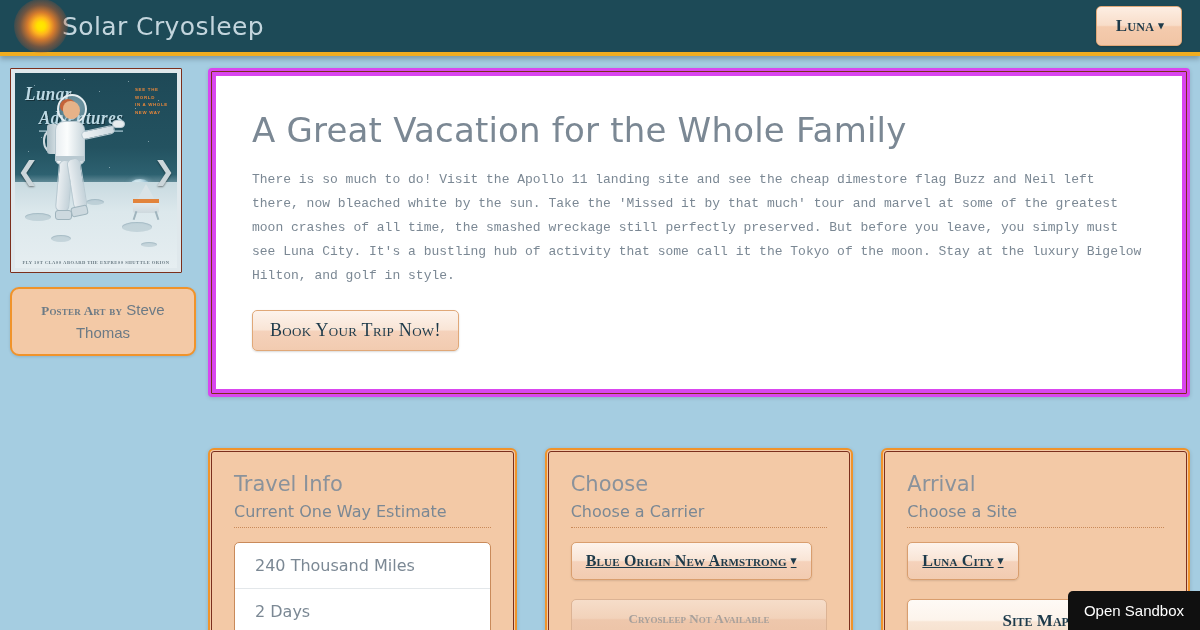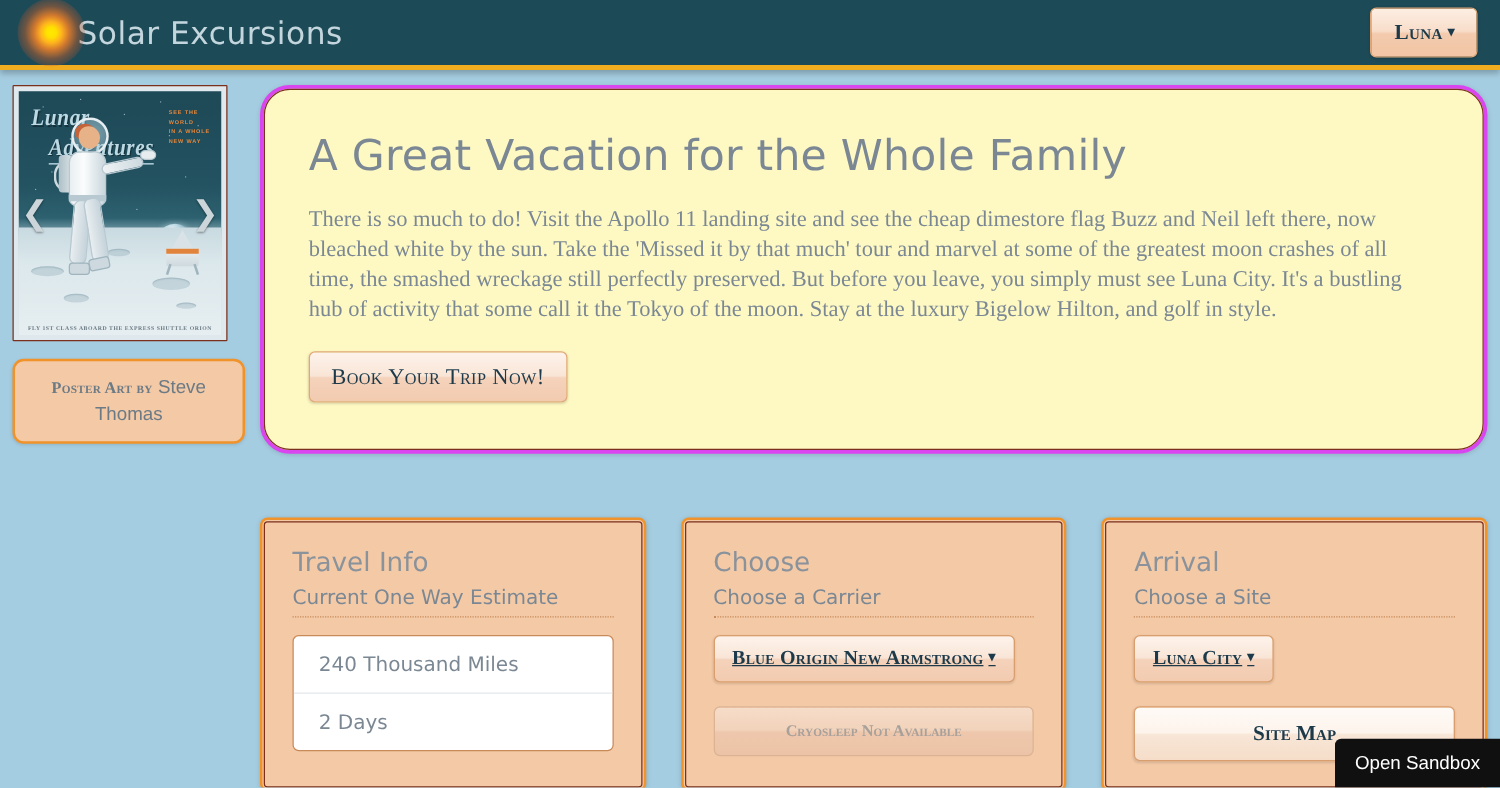--- a/index.html
+++ b/index.html
@@ -252,43 +252,43 @@
   .poster-credit b {
     font-variant: small-caps;
     font-weight: bold;
     font-size: 13px;
     font-family: "Liberation Serif", serif;
     letter-spacing: .2px;
   }
 
   
   .jumbo {
-    background: #fef9c3;
-    border: 3px solid #d946ef;
+    background: #ffffff;
+    border: 8px solid #d946ef;
     outline: 1px solid #7b2f1d;
     outline-offset: -4px;
-    border-radius: 24px;
+    border-radius: 4px;
     padding: 34px 36px 38px 36px;
     box-shadow: 0 1px 4px rgba(0,0,0,.14);
   }
   .jumbo h1 {
     font-size: 34px;
     font-weight: 400;
     color: #7b8894;
     letter-spacing: .2px;
     margin-bottom: 18px;
     font-family: "DejaVu Sans", sans-serif;
   }
   .jumbo p {
-    font-size: 18px;
+    font-size: 13px;
     line-height: 24px;
     color: #7b8894;
     max-width: 890px;
     margin-bottom: 22px;
-    font-family: Liberation Serif, serif;
+    font-family: Liberation Mono, monospace;
   }
   .btn-book {
     display:inline-block;
     background: linear-gradient(to bottom, #fdf3ec 0%, #f9e5d6 48%, #f5d2bb 52%, #f2cbb0 100%);
     border: 1px solid #e0a878;
     border-radius: 5px;
     color: #1d3a4a;
     font-variant: small-caps;
     font-weight: normal;
     font-size: 18px;
@@ -404,21 +404,21 @@
   }
 </style>
 </head>
 <body>
 
 <div class="navbar">
   <div class="brand">
     <div class="sun-icon">
       <div class="glow"></div>
     </div>
-    <div class="brand-text">Solar Excursions</div>
+    <div class="brand-text">Solar Cryosleep</div>
   </div>
   <div class="nav-right">
     <button class="btn-luna">
       <span>Luna</span><span class="caret">▾</span>
     </button>
   </div>
 </div>
 
 <div class="wrap">
 

